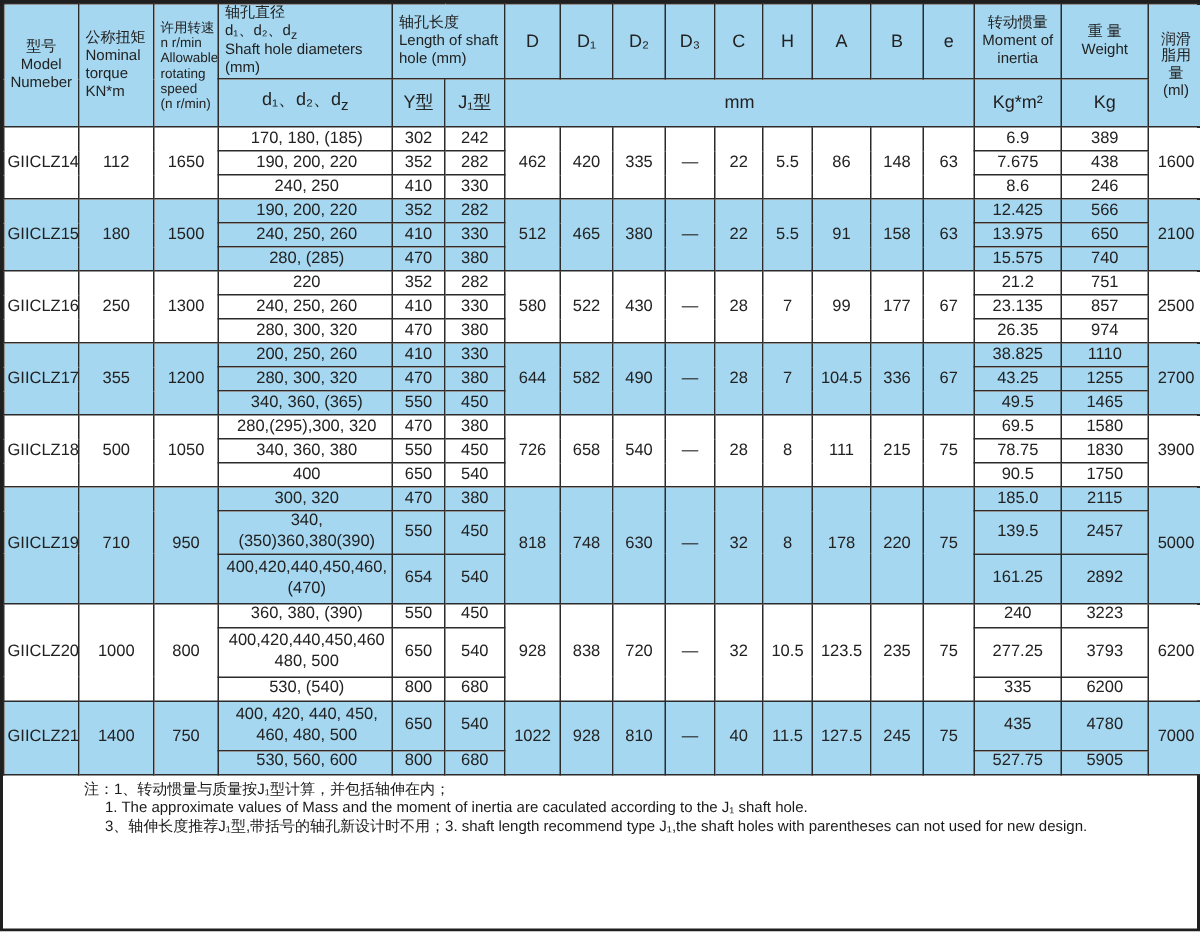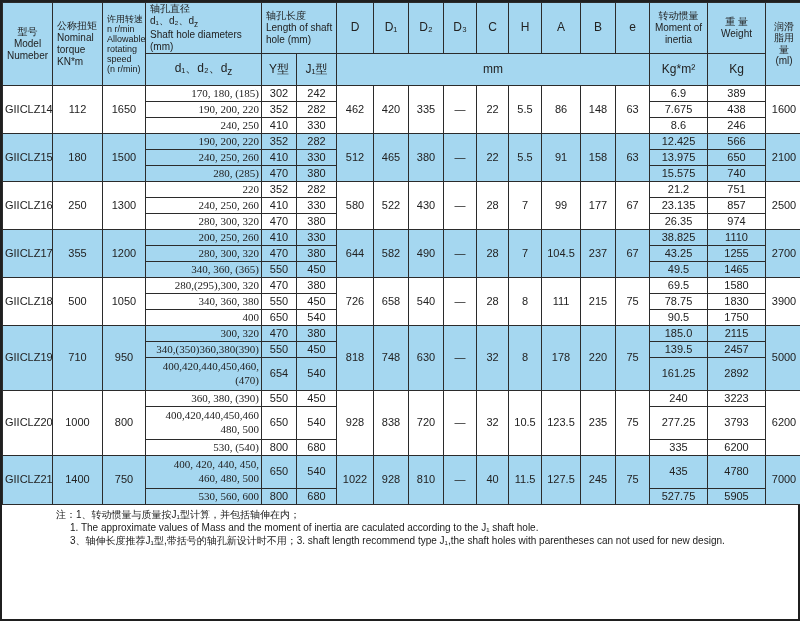--- a/index.html
+++ b/index.html
@@ -15,21 +15,21 @@
   thead tr.hB th{font-size:12px;}
   th.lf{text-align:left;padding-left:4px;}
   th.small{font-size:9px;line-height:1.12;}
   th.med{font-size:10px;line-height:1.2;}
   th.dim{font-size:12px;}
   th.grease-h{font-size:10px;line-height:1.15;}
   tbody tr{height:16px;}
   tbody tr.tall{height:33px;}
   tbody tr.blue td{background:var(--band-blue);}
   tbody tr.white td{background:#fff;}
-  td.diam{text-align:right;padding-left:4px;white-space:pre-line;font-family:Liberation Serif, serif;}
+  td.diam{text-align:center;padding-left:4px;white-space:pre-line;}
   .notes{padding:4px 6px 0 30px;font-size:10px;line-height:1.28;color:#1a1a1a;}
   .notes .line{white-space:pre-wrap;margin-left:24px;}
   .notes .indent{padding-left:14px;}
 </style>
 </head>
 <body>
 
 <div class="frame">
   <table>
     <colgroup>
@@ -209,21 +209,21 @@
           <td class="diam">200, 250, 260</td>
           <td>410</td>
           <td>330</td>
           <td rowspan="3">644</td>
           <td rowspan="3">582</td>
           <td rowspan="3">490</td>
           <td rowspan="3">—</td>
           <td rowspan="3">28</td>
           <td rowspan="3">7</td>
           <td rowspan="3">104.5</td>
-          <td rowspan="3">237</td>
+          <td rowspan="3">336</td>
           <td rowspan="3">67</td>
           <td>38.825</td>
           <td>1110</td>
           <td rowspan="3">2700</td>
         </tr>
         <tr class="blue">
           <td class="diam">280, 300, 320</td>
           <td>470</td>
           <td>380</td>
           <td>43.25</td>

